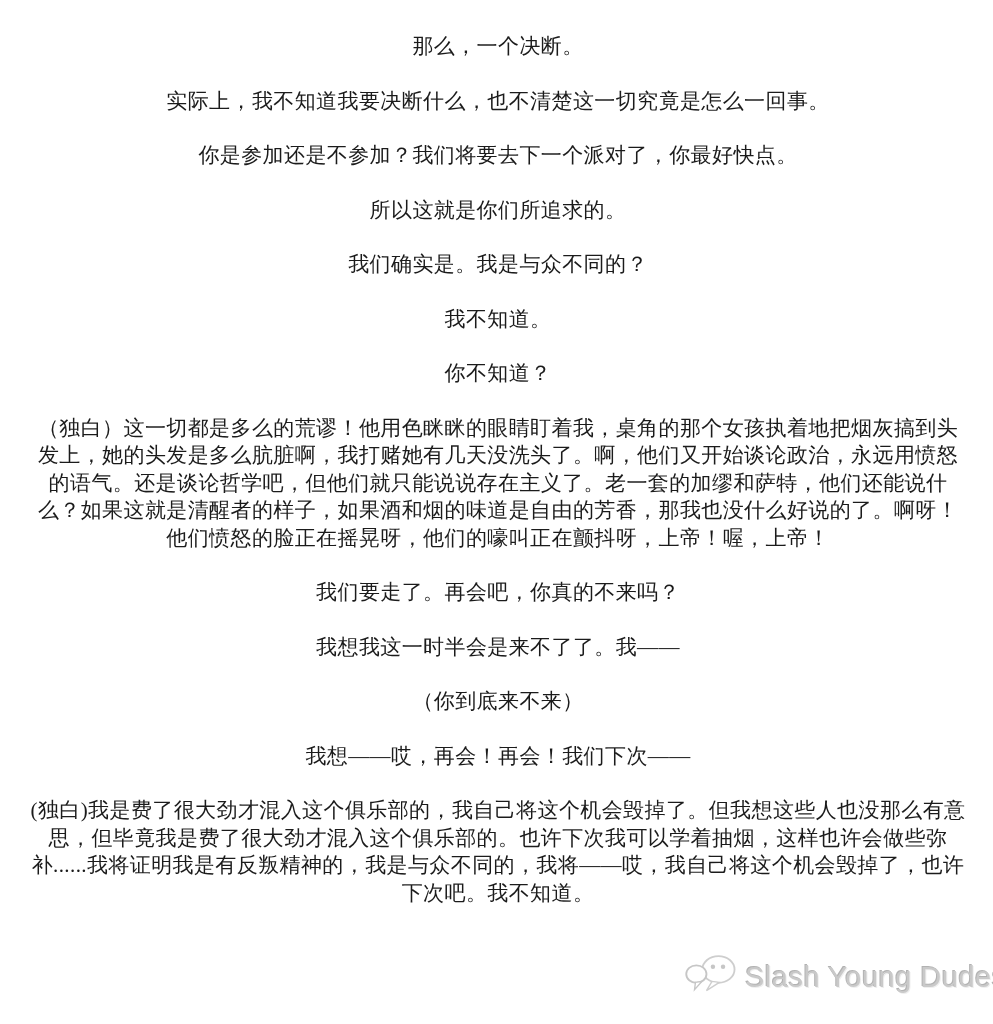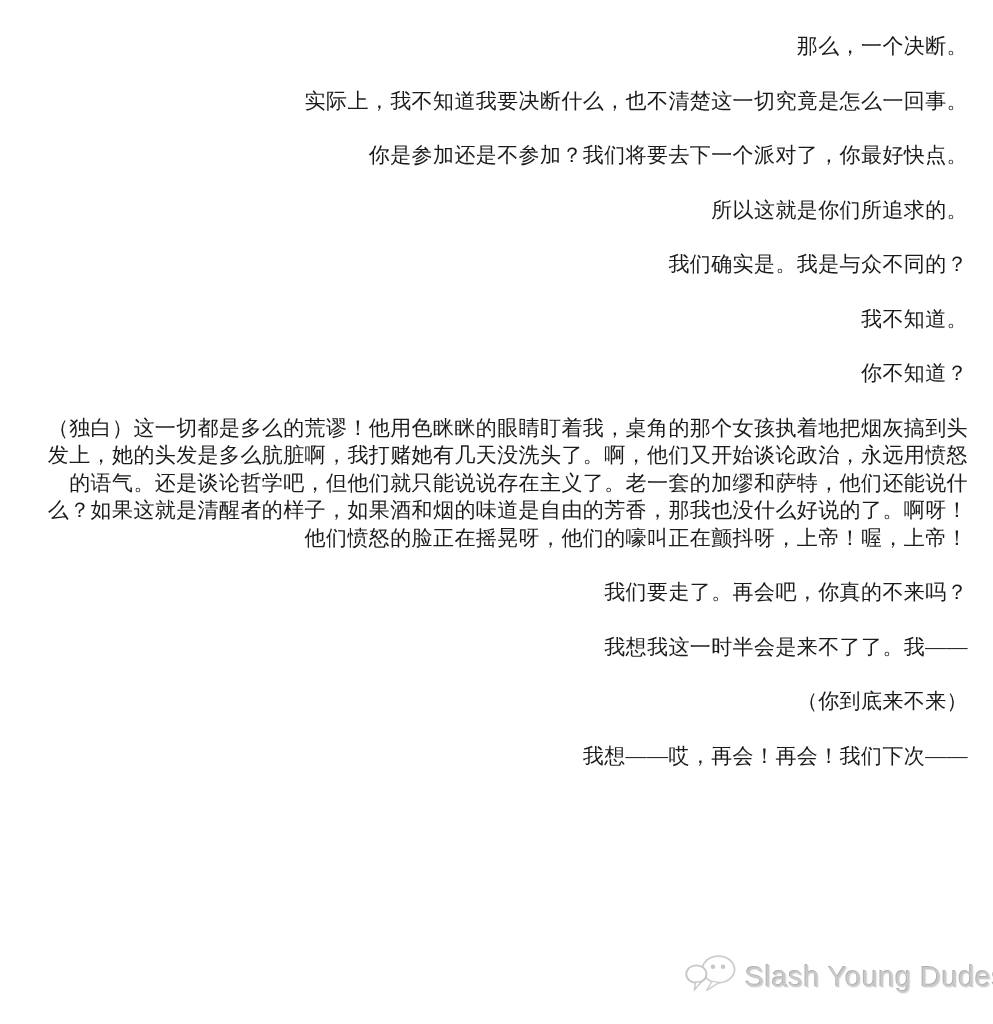--- a/index.html
+++ b/index.html
@@ -17,21 +17,21 @@
     color: #1b1b1b;
   }
   .content {
     padding: 33px 25px 0 28px;
   }
   .content p {
     margin: 0 0 27px 0;
     font-size: 21px;
     line-height: 27.5px;
     letter-spacing: 0.4px;
-    text-align: right;
+    text-align: center;
     word-break: break-all;
   }
   .watermark {
     position: absolute;
     left: 684px;
     top: 952px;
     display: flex;
     align-items: center;
     gap: 5px;
     pointer-events: none;
@@ -59,20 +59,21 @@
     <p>你是参加还是不参加？我们将要去下一个派对了，你最好快点。</p>
     <p>所以这就是你们所追求的。</p>
     <p>我们确实是。我是与众不同的？</p>
     <p>我不知道。</p>
     <p>你不知道？</p>
     <p>（独白）这一切都是多么的荒谬！他用色眯眯的眼睛盯着我，桌角的那个女孩执着地把烟灰搞到头发上，她的头发是多么肮脏啊，我打赌她有几天没洗头了。啊，他们又开始谈论政治，永远用愤怒的语气。还是谈论哲学吧，但他们就只能说说存在主义了。老一套的加缪和萨特，他们还能说什么？如果这就是清醒者的样子，如果酒和烟的味道是自由的芳香，那我也没什么好说的了。啊呀！他们愤怒的脸正在摇晃呀，他们的嚎叫正在颤抖呀，上帝！喔，上帝！</p>
     <p>我们要走了。再会吧，你真的不来吗？</p>
     <p>我想我这一时半会是来不了了。我——</p>
     <p>（你到底来不来）</p>
     <p>我想——哎，再会！再会！我们下次——</p>
+    <p>(独白)我是费了很大劲才混入这个俱乐部的，我自己将这个机会毁掉了。但我想这些人也没那么有意思，但毕竟我是费了很大劲才混入这个俱乐部的。也许下次我可以学着抽烟，这样也许会做些弥补......我将证明我是有反叛精神的，我是与众不同的，我将——哎，我自己将这个机会毁掉了，也许下次吧。我不知道。</p>
   </div>
 
   <div class="watermark">
     <span class="wm-icon">
       <svg width="56" height="46" viewBox="0 0 60 50" aria-hidden="true">
 
         <ellipse cx="37" cy="19" rx="17.5" ry="14.5" fill="#ffffff" stroke="#c6c6c6" stroke-width="2"></ellipse>
         <path d="M30 32 L24 42 L38 33 Z" fill="#ffffff" stroke="#c6c6c6" stroke-width="1.5"></path>
         <circle cx="31" cy="16" r="2.4" fill="#bdbdbd"></circle>
         <circle cx="42" cy="16" r="2.4" fill="#bdbdbd"></circle>

